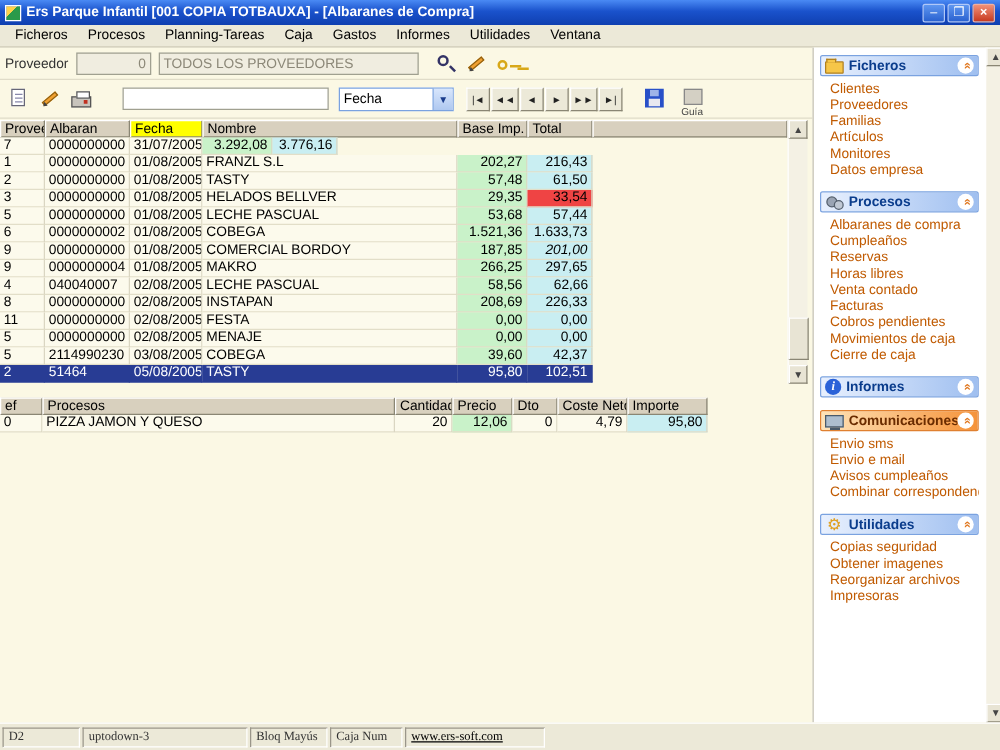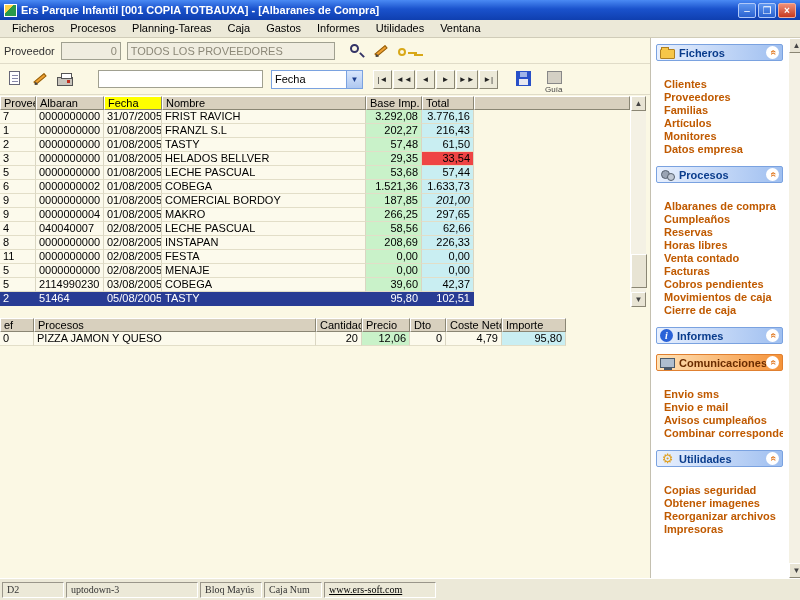--- a/index.html
+++ b/index.html
@@ -85,21 +85,21 @@
   .sidebar { position:absolute; left:650px; top:38px; width:138px; height:540px; background:#fff;
     border-left:1px solid #C4C0B0; padding-top:6px; overflow:hidden; }
   .side-sec { margin:0 5px 10px 5px; }
   .side-head { display:flex; align-items:center; height:17px; padding:0 3px;
     background:linear-gradient(90deg,#E8F0FE,#9FBFF0); border:1px solid #7AA2E0; border-radius:2px; }
   .side-head.orange { background:linear-gradient(90deg,#FFE3B8,#F5933A); border-color:#E08030; }
   .side-title { font-size:11px; font-weight:bold; color:#0A3C8C; white-space:nowrap; overflow:hidden; flex:1; }
   .side-head.orange .side-title { color:#6A2C00; }
   .chev { width:13px; height:13px; background:#fff; border-radius:50%; color:#E07820; font-weight:bold;
     font-size:10px; line-height:12px; text-align:center; transform:rotate(90deg); }
-  .side-items { padding:17px 0 0 8px;font-weight:bold; }
+  .side-items { padding:4px 0 0 8px; }
   .side-link { color:var(--link); font-size:11px; line-height:13px; white-space:nowrap; overflow:hidden; }
 
   .sicon { width:15px; height:13px; position:relative; margin-right:4px; flex:none; }
   .folder-icon { background:#F6C648; border:1px solid #B08020; border-radius:1px; margin-top:2px; height:10px; }
   .folder-icon::before { content:""; position:absolute; left:0; top:-3px; width:6px; height:2px; background:#F6C648; border:1px solid #B08020; border-bottom:none; }
   .gears-icon::before { content:""; position:absolute; left:1px; top:2px; width:7px; height:7px; border-radius:50%; background:#9AA4B4; border:1px solid #55606E; }
   .gears-icon::after  { content:""; position:absolute; left:7px; top:5px; width:6px; height:6px; border-radius:50%; background:#C0C8D4; border:1px solid #55606E; }
   .info-icon { background:#2A62D8; border-radius:50%; width:13px; height:13px; color:#fff; font:italic bold 10px "Liberation Serif",serif; text-align:center; line-height:13px; }
   .computer-icon { background:#AEBECE; border:1px solid #4A5A6A; height:10px; margin-top:1px; }
   .computer-icon::after { content:""; position:absolute; left:3px; bottom:-3px; width:8px; height:2px; background:#4A5A6A; }
@@ -192,21 +192,20 @@
         <div class="gh" style="width: 204px;">Nombre</div>
         <div class="gh" style="width: 56px;">Base Imp.</div>
         <div class="gh" style="width: 52px;">Total</div>
         <div class="gh" style="flex: 1 1 0%;"></div>
       </div>
     <div id="grid-body">
         <div class="grow">
           <div class="gc" style="width: 36px;">7</div>
           <div class="gc" style="width: 68px;">0000000000</div>
           <div class="gc" style="width: 58px;">31/07/2005</div>
-          <div class="gc" style="width: 204px;">FRIST RAVICH</div>
           <div class="gc num" style="width: 56px; background: rgb(201, 242, 201);">3.292,08</div>
           <div class="gc num" style="width: 52px; background: rgb(201, 238, 242);">3.776,16</div>
         </div>
         <div class="grow">
           <div class="gc" style="width: 36px;">1</div>
           <div class="gc" style="width: 68px;">0000000000</div>
           <div class="gc" style="width: 58px;">01/08/2005</div>
           <div class="gc" style="width: 204px;">FRANZL S.L</div>
           <div class="gc num" style="width: 56px; background: rgb(201, 242, 201);">202,27</div>
           <div class="gc num" style="width: 52px; background: rgb(201, 238, 242);">216,43</div>

